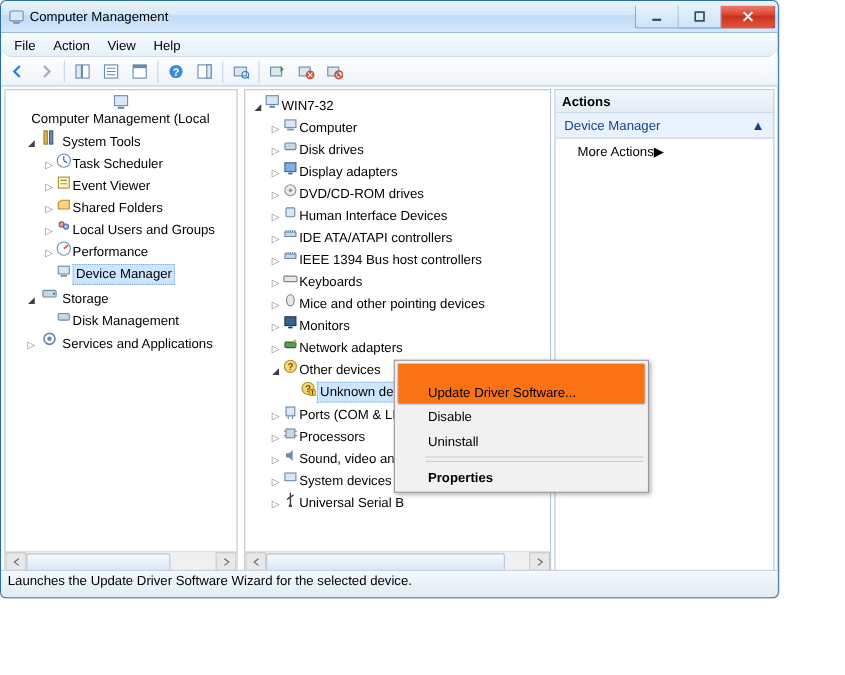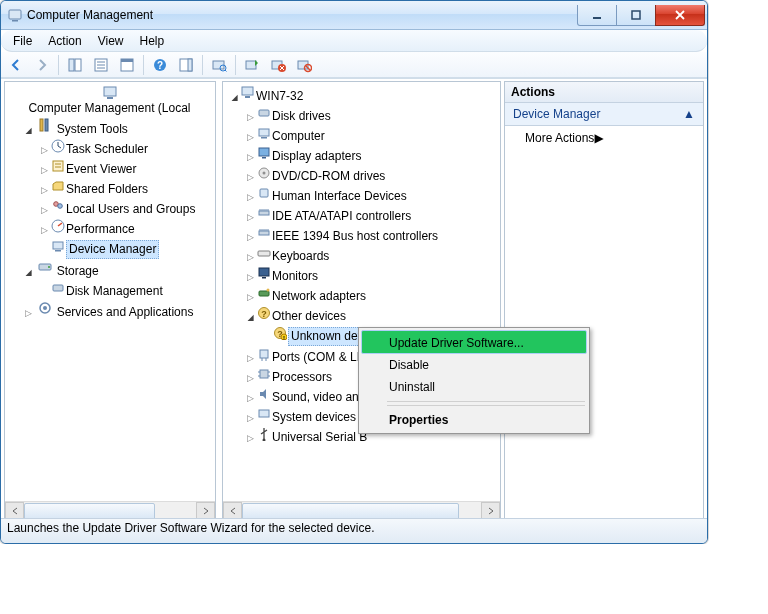--- a/index.html
+++ b/index.html
@@ -198,23 +198,23 @@
     border: 1px solid #979797;
     box-shadow: 2px 2px 4px rgba(0,0,0,0.3);
     padding: 2px;
     z-index: 50;
   }
   .ctx-item {
     padding: 3px 8px 3px 28px;
     line-height: 16px;
   }
   .ctx-item.hover {
-    background: #22c55e;
+    background: #f97316;
     border: 1px solid #aecff7;
-    padding: 4px 7px 2px 27px;
+    padding: 18px 7px 2px 27px;
     border-radius: 2px;
   }
   .ctx-sep {
     height:1px; background:#d0d0d0; margin:3px 2px 3px 26px;
   }
   .ctx-bold { font-weight:bold; }
 
   
   .tri-closed::before { content:"▷"; font-size:9px; color:#808080; }
   .tri-open::before   { content:"◢"; font-size:8px; color:#404040; }
@@ -449,29 +449,29 @@
       <div class="tree" style="padding-left:6px;">
         <div><span class="expander tri-open"></span><span class="icon16">
               <svg width="16" height="16">
                 <rect x="2" y="3" width="11" height="8" fill="#d9e7f5" stroke="#6b8ab0"></rect>
                 <rect x="5" y="12" width="5" height="2" fill="#6b8ab0"></rect>
               </svg>
             </span><span class="node">WIN7-32</span></div>
         <ul id="device-items">
             <li><span class="expander tri-closed"></span><span class="icon16">
                 <svg width="14" height="14">
-                  <rect x="2" y="4" width="10" height="6" rx="1" fill="#c9d6e3" stroke="#6b8ab0"></rect>
-                </svg>
-              </span><span class="node">Disk drives</span></li>
-            <li><span class="expander tri-closed"></span><span class="icon16">
-                <svg width="14" height="14">
                   <rect x="2" y="3" width="10" height="7" fill="#d9e7f5" stroke="#6b8ab0"></rect>
                   <rect x="4" y="11" width="6" height="1.5" fill="#6b8ab0"></rect>
                 </svg>
               </span><span class="node">Computer</span></li>
+            <li><span class="expander tri-closed"></span><span class="icon16">
+                <svg width="14" height="14">
+                  <rect x="2" y="4" width="10" height="6" rx="1" fill="#c9d6e3" stroke="#6b8ab0"></rect>
+                </svg>
+              </span><span class="node">Disk drives</span></li>
             <li><span class="expander tri-closed"></span><span class="icon16">
                 <svg width="14" height="14">
                   <rect x="2" y="2" width="10" height="8" fill="#7ab0e2" stroke="#3a6090"></rect>
                   <rect x="5" y="11" width="4" height="1.5" fill="#3a6090"></rect>
                 </svg>
               </span><span class="node">Display adapters</span></li>
             <li><span class="expander tri-closed"></span><span class="icon16">
                 <svg width="14" height="14">
                   <circle cx="7" cy="7" r="5" fill="#e8e8e8" stroke="#909090"></circle>
                   <circle cx="7" cy="7" r="1.5" fill="#909090"></circle>
@@ -500,20 +500,25 @@
                   <line x1="7" y1="5" x2="7" y2="3" stroke="#6b8ab0"></line>
                   <line x1="9" y1="5" x2="9" y2="3" stroke="#6b8ab0"></line>
                   <line x1="11" y1="5" x2="11" y2="3" stroke="#6b8ab0"></line>
                 </svg>
               </span><span class="node">IEEE 1394 Bus host controllers</span></li>
             <li><span class="expander tri-closed"></span><span class="icon16">
                 <svg width="14" height="14">
                   <rect x="1" y="5" width="12" height="5" rx="1" fill="#e8e8e8" stroke="#808080"></rect>
                 </svg>
               </span><span class="node">Keyboards</span></li>
+            <li><span class="expander tri-closed"></span><span class="icon16">
+                <svg width="14" height="14">
+                  <ellipse cx="7" cy="7" rx="3.5" ry="5" fill="#e8e8e8" stroke="#808080"></ellipse>
+                </svg>
+              </span><span class="node">Mice and other pointing devices</span></li>
             <li><span class="expander tri-closed"></span><span class="icon16">
                 <svg width="14" height="14">
                   <rect x="2" y="2" width="10" height="8" fill="#3a6090" stroke="#1a3050"></rect>
                   <rect x="5" y="11" width="4" height="1.5" fill="#1a3050"></rect>
                 </svg>
               </span><span class="node">Monitors</span></li>
             <li><span class="expander tri-closed"></span><span class="icon16">
                 <svg width="14" height="14">
                   <rect x="2" y="5" width="10" height="5" rx="1" fill="#5a9b5a" stroke="#2a6b2a"></rect>
                   <circle cx="11" cy="4" r="1.5" fill="#e2b64b"></circle>

